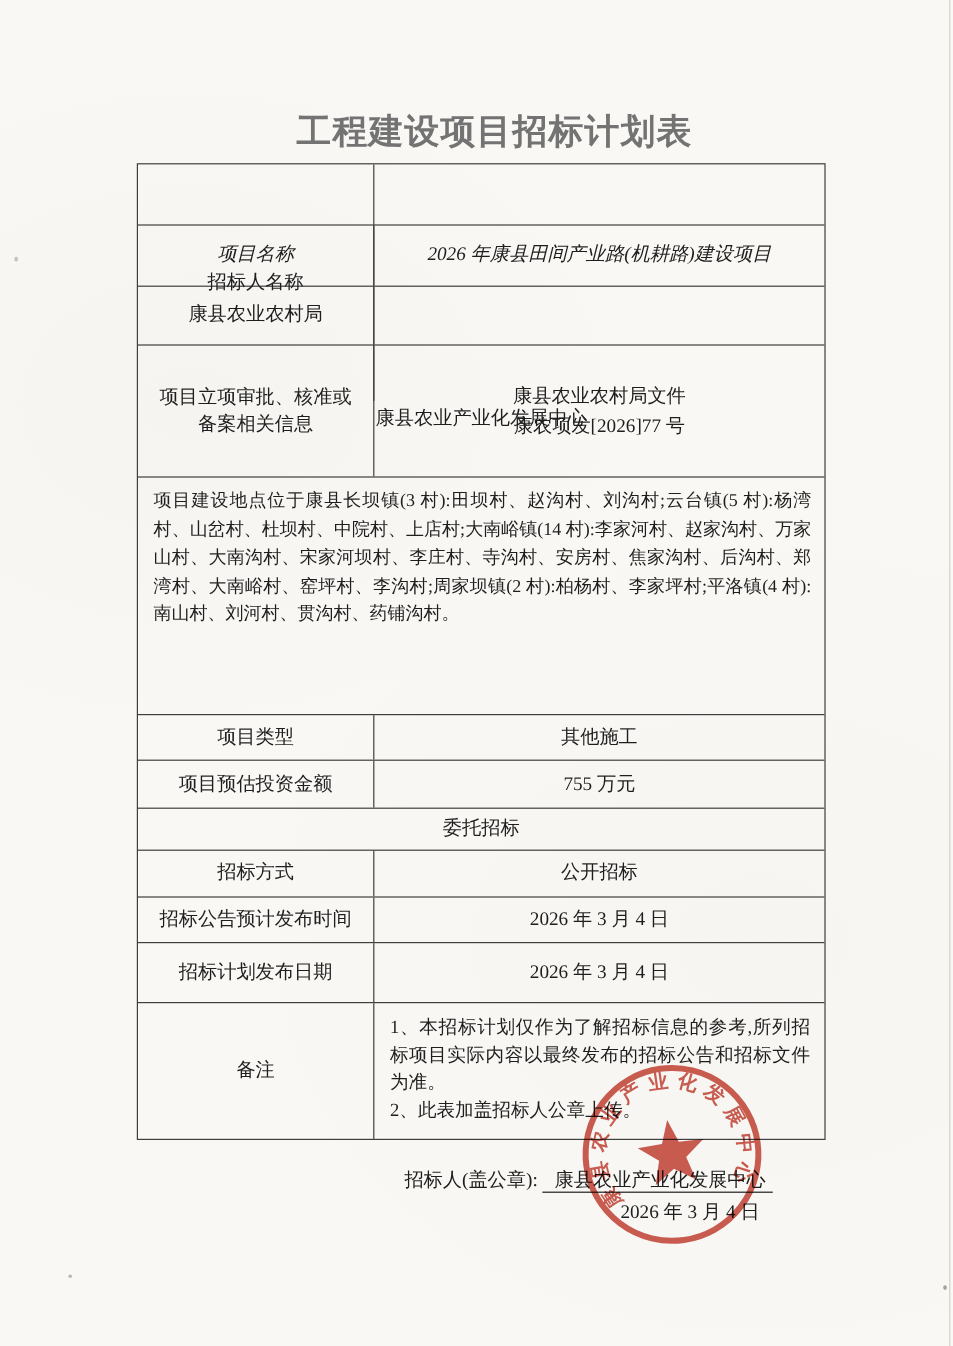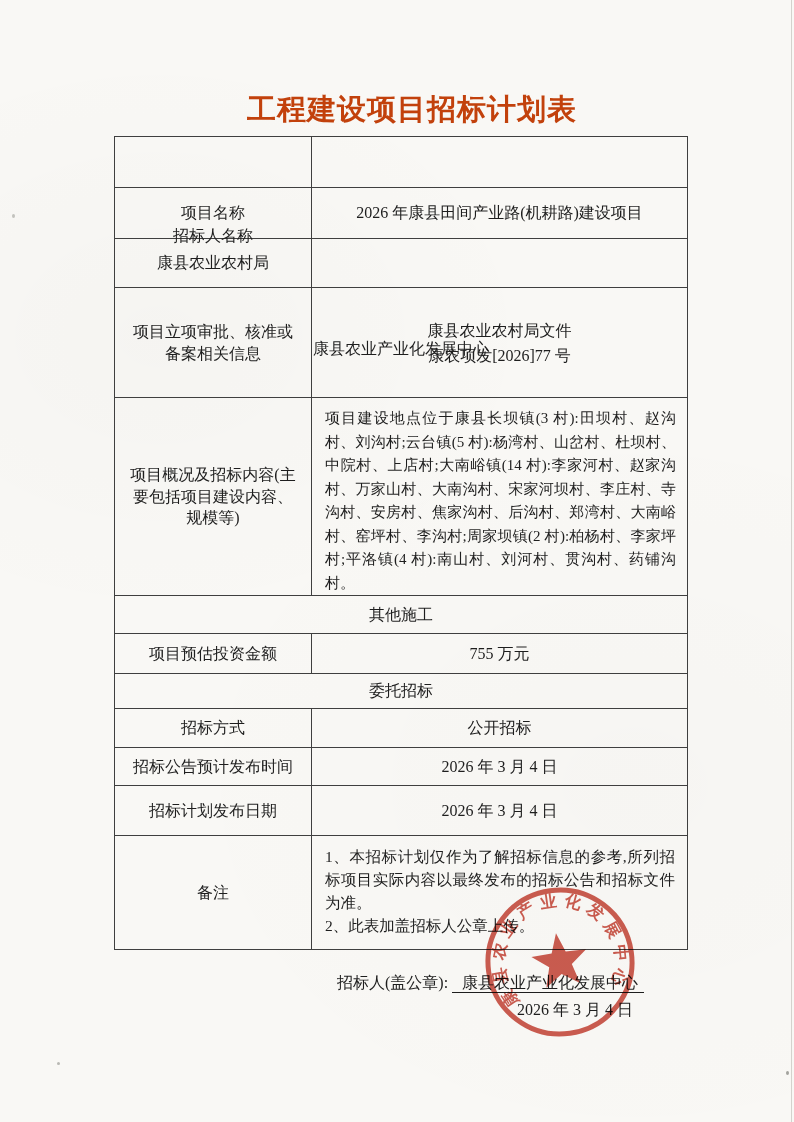--- a/index.html
+++ b/index.html
@@ -35,21 +35,21 @@
   .doc-title {
     position: absolute;
     left: 114px;
     top: 90px;
     width: 574px;
     text-align: center;
     text-indent: 22px;
     font-size: 29px;
     font-weight: bold;
     letter-spacing: 1px;
-    color: #c2410c;
+    color: #737373;
   }
 
   .bid-table {
     position: absolute;
     left: 114px;
     top: 136px;
     width: 572px;
     border: 1px solid #3f3f3f;
   }
   .t-row {
@@ -93,21 +93,21 @@
   .cell.value.notes {
     display: block;
     text-align: justify;
     font-size: 15.5px;
     line-height: 23px;
     padding: 9px 12px 0 13px;
     white-space: pre-line;
   }
   
   .r1  { height: 51px; flex-direction: column; }
-  .r2  { height: 51px; }
+  .r2  { height: 51px; font-style: italic; }
   .r3  { height: 49px; }
   .r4  { height: 110px; }
   .r5  { height: 198px; }
   .r6  { height: 38px; }
   .r7  { height: 40px; }
   .r8  { height: 35px; }
   .r9  { height: 39px; }
   .r10 { height: 38px; }
   .r11 { height: 50px; }
   .r12 { height: 113px; }
@@ -164,24 +164,24 @@
   </div>
   <div class="t-row r3">
     <div class="cell label">康县农业农村局</div>
   </div>
   <div class="t-row r4">
     <div class="cell label">项目立项审批、核准或备案相关信息</div>
     <div class="cell value pre">康县农业农村局文件
 康农项发[2026]77 号</div>
   </div>
   <div class="t-row r5">
-    <div class="cell label">项目概况及招标内容(主要包括项目建设内容、规模等)</div>
     <div class="cell value para">项目建设地点位于康县长坝镇(3 村):田坝村、赵沟村、刘沟村;云台镇(5 村):杨湾村、山岔村、杜坝村、中院村、上店村;大南峪镇(14 村):李家河村、赵家沟村、万家山村、大南沟村、宋家河坝村、李庄村、寺沟村、安房村、焦家沟村、后沟村、郑湾村、大南峪村、窑坪村、李沟村;周家坝镇(2 村):柏杨村、李家坪村;平洛镇(4 村):南山村、刘河村、贯沟村、药铺沟村。</div>
   </div>
   <div class="t-row r6">
+    <div class="cell label">项目类型</div>
     <div class="cell value">其他施工</div>
   </div>
   <div class="t-row r7">
     <div class="cell label">项目预估投资金额</div>
     <div class="cell value">755 万元</div>
   </div>
   <div class="t-row r8">
     <div class="cell value">委托招标</div>
   </div>
   <div class="t-row r9">

